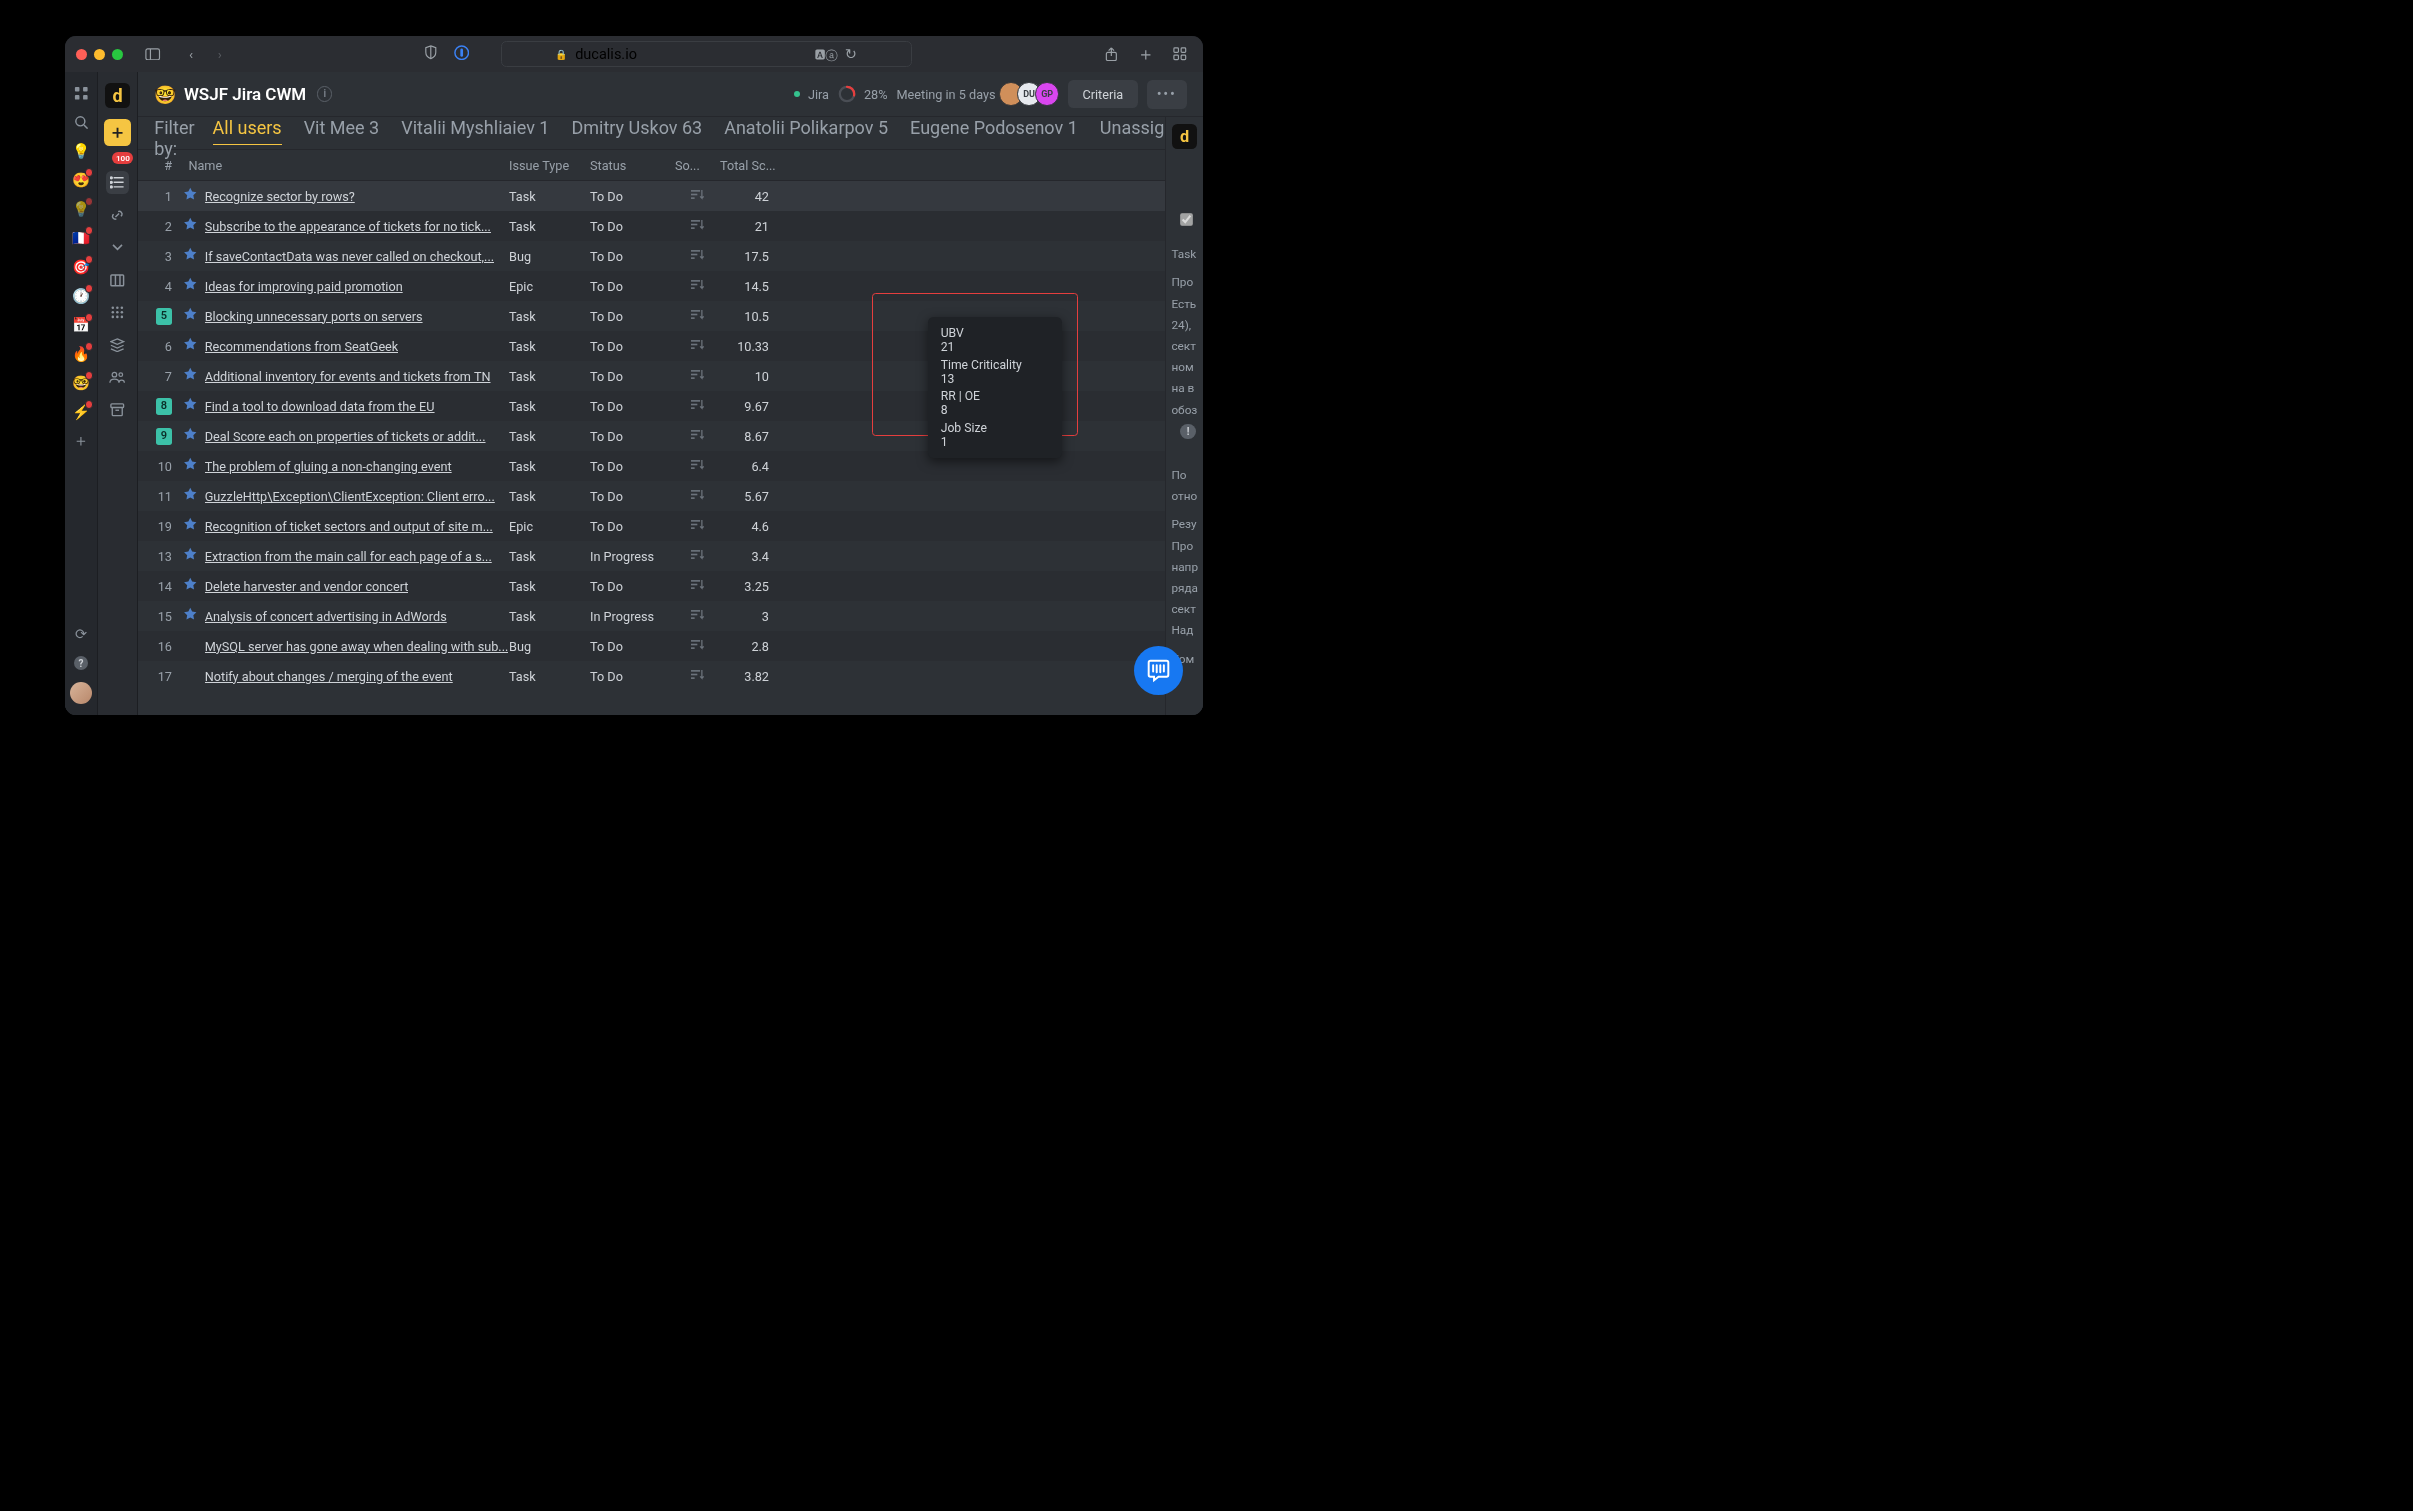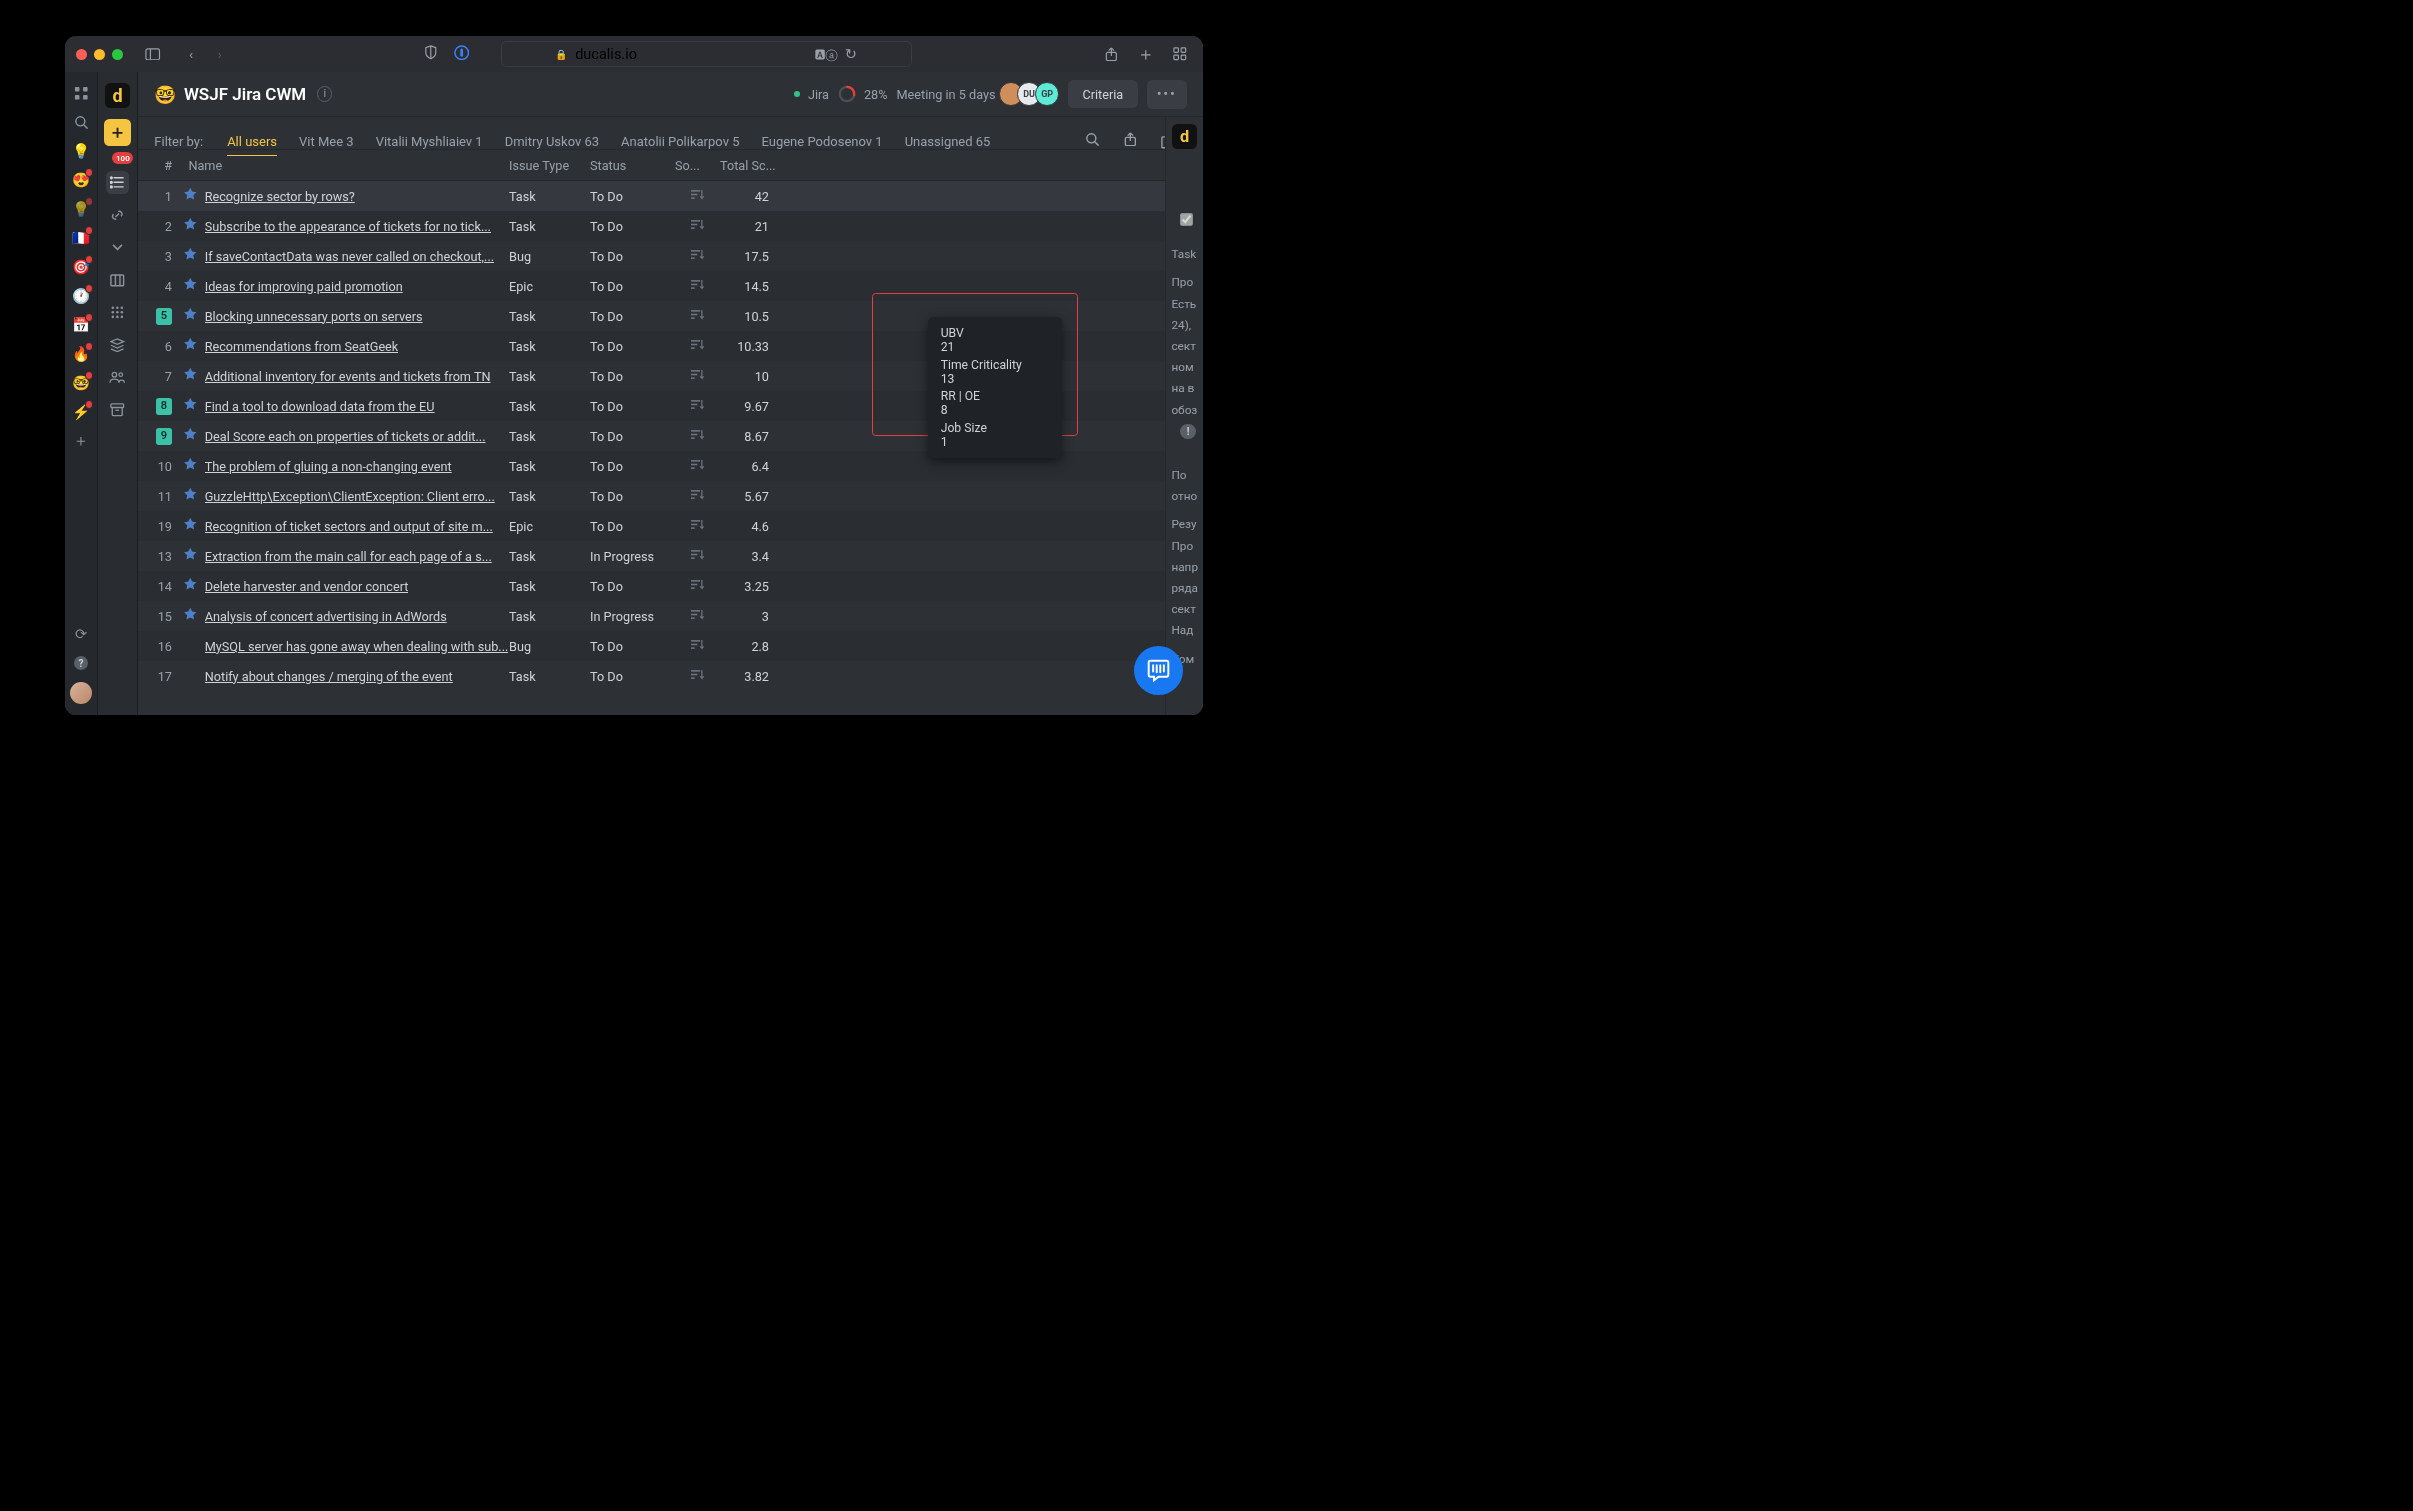--- a/index.html
+++ b/index.html
@@ -58,21 +58,21 @@
   .header .flex { flex:1; }
   .header .pill { color:var(--text-dim); font-size:12.7px; display:flex; align-items:center; gap:8px;}
   .header .greendot { width:6.3px;height:6.3px;border-radius:50%;background:#35c28e; display:inline-block;}
   .header .ring { width:18px; height:18px; position:relative; }
   .header .ring svg { transform:rotate(-90deg); }
   .header .avatars { display:flex; }
   .header .avatars .av { width:23.5px; height:23.5px; border-radius:50%; border:1.8px solid var(--bg-main); margin-left:-5.4px; display:flex; align-items:center; justify-content:center; font-size:9px; font-weight:700;}
   .header .btn { background:var(--btn-bg); color:var(--text-main); border:none; border-radius:5.4px; padding:6.3px 14.5px; font-size:12.7px; }
   .header .icbtn { background:var(--btn-bg); border-radius:5.4px; width:40px; height:29px; display:flex; align-items:center; justify-content:center; color:var(--text-dim); font-size:14.5px; letter-spacing:1.8px;}
 
-  .filterbar { height:33px; display:flex; align-items:flex-end; padding:0 16.3px; gap:24px; font-size:13px; color:var(--text-dim); border-bottom:0.9px solid #25272c;}
+  .filterbar { height:33px; display:flex; align-items:flex-start; padding:0 16.3px; gap:18px; font-size:18px; color:var(--text-dim); border-bottom:0.9px solid #25272c;}
   .filterbar .lbl { color:var(--text-dim); }
   .filterbar .chip { color:var(--text-dim); white-space:nowrap; cursor:pointer;}
   .filterbar .chip.active { color:var(--accent-yellow); border-bottom:1.8px solid var(--accent-yellow); padding-bottom:5.4px; margin-bottom:-7.2px;}
   .filterbar .flex { flex:1; }
   .filterbar .tool { color:var(--text-dim); }
 
   .table { flex:1; overflow:hidden; position:relative; }
   .thead, .row { display:grid; grid-template-columns: 45px 326px 81px 85px 45px 58px; align-items:center; font-size:12.7px; }
   .thead { height:31px; color:var(--text-dim); border-bottom:0.9px solid #25272c; padding:0 0 0 0px;}
   .thead .c1 { text-align:right; padding-right:11px;}
@@ -294,21 +294,21 @@
                 </svg>
             </span>
             <span>28%</span>
           </div>
           <div class="pill">
               <span>Meeting in 5 days</span>
             </div>
           <div class="avatars" id="avatars">
               <div class="av" style="background: rgb(208, 143, 90); color: rgb(58, 62, 68);"></div>
               <div class="av" style="background: rgb(230, 233, 238); color: rgb(58, 62, 68);">DU</div>
-              <div class="av" style="background: #5eead4; color: rgb(58, 62, 68);">GP</div>
+              <div class="av" style="background: #d946ef; color: rgb(58, 62, 68);">GP</div>
             </div>
           <button class="btn">Criteria</button>
           <div class="icbtn">•••</div>
         </div>
 
         <div class="filterbar">
           <span class="lbl">Filter by:</span>
           <div id="filter-chips" style="display:flex;gap:22px;">
               <span class="chip active">All users</span>
               <span class="chip">Vit Mee 3</span>

